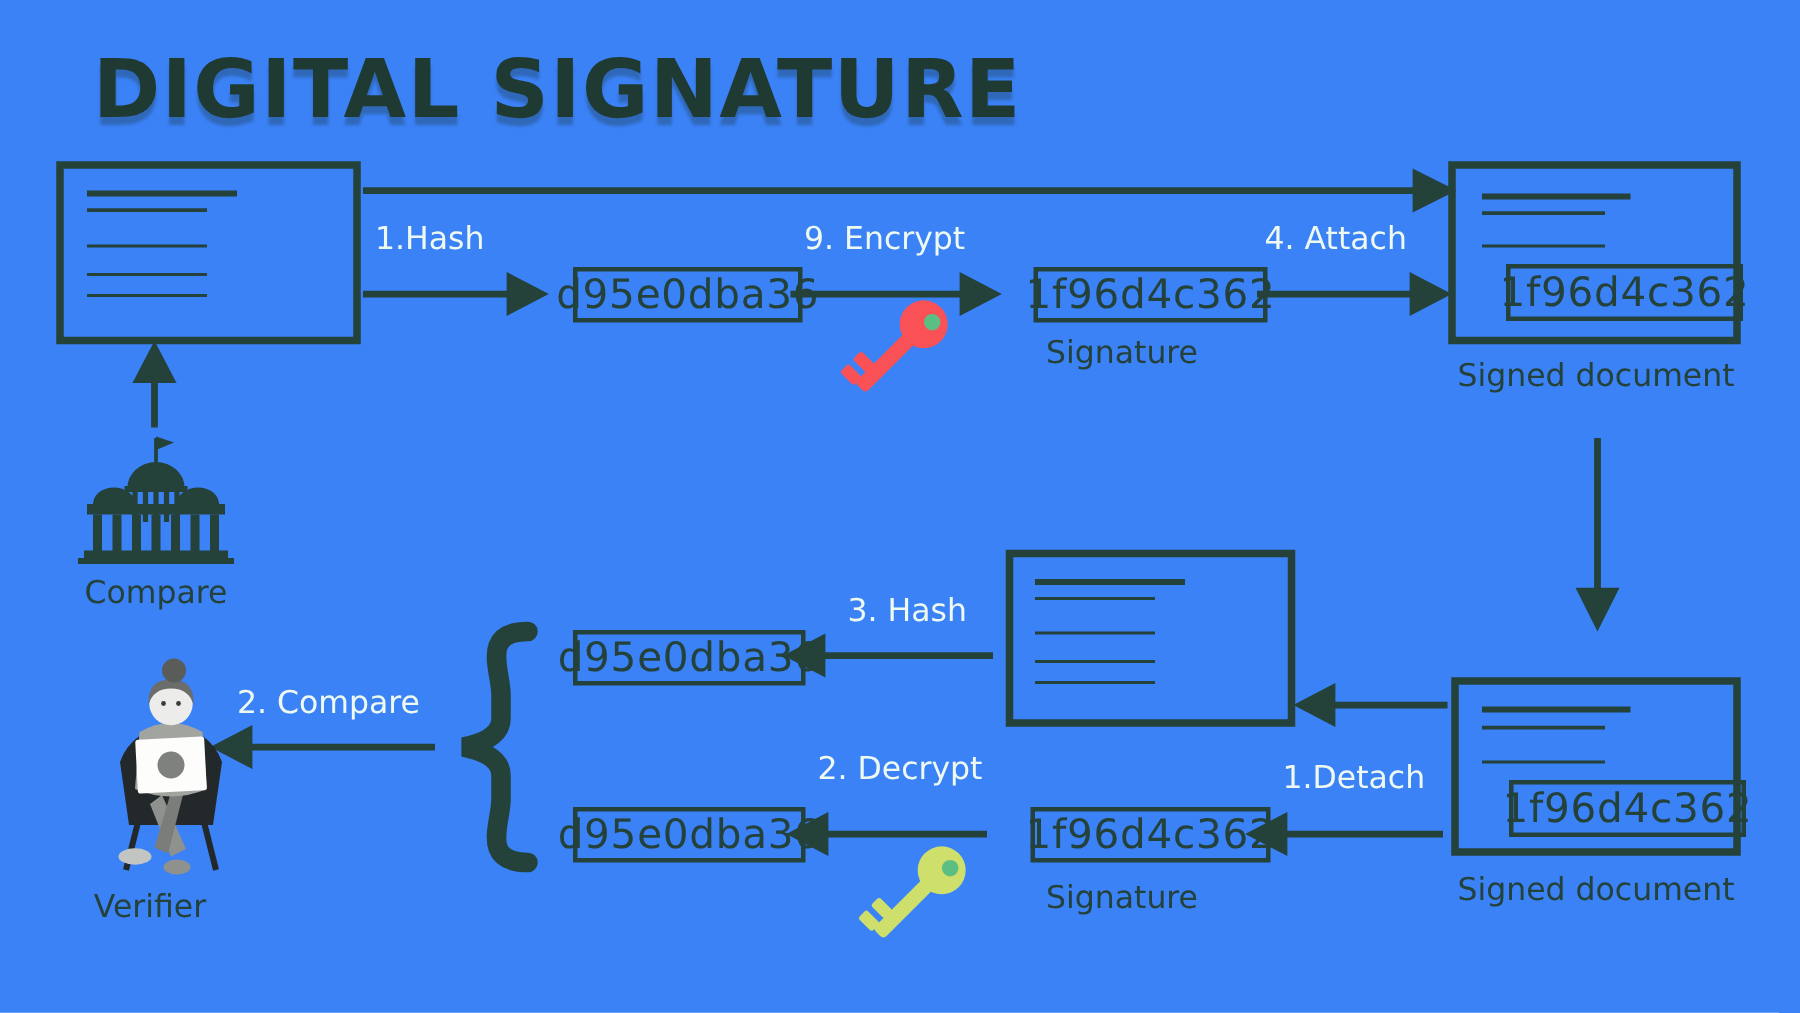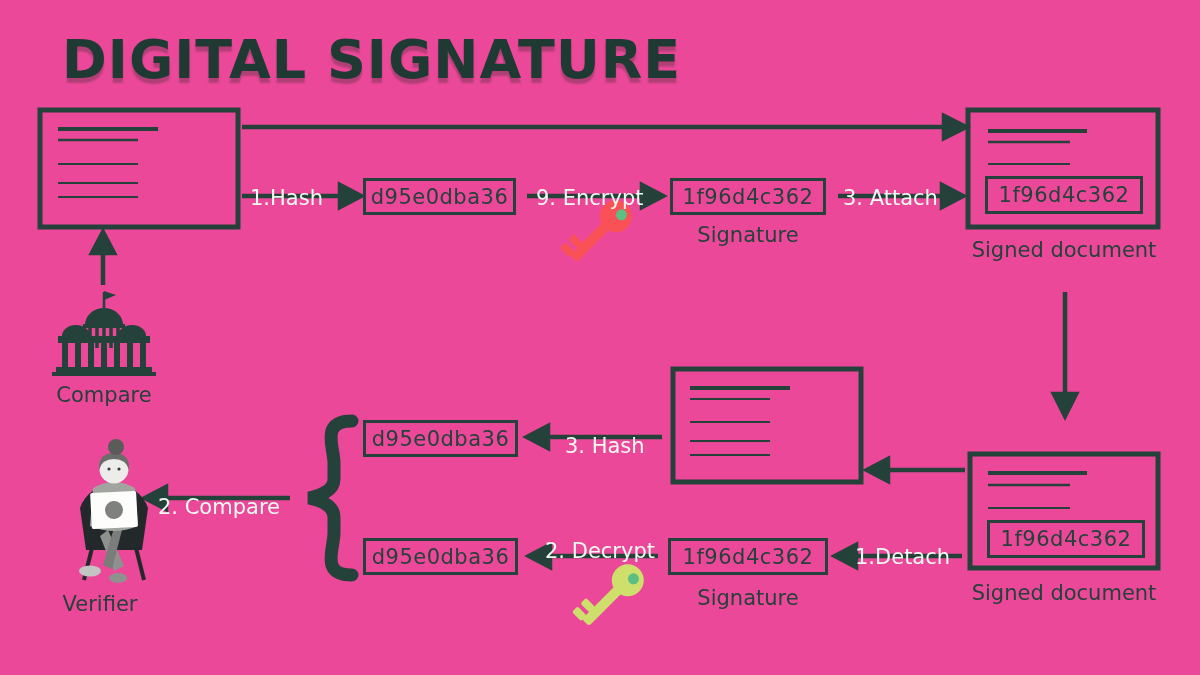--- a/index.html
+++ b/index.html
@@ -1,24 +1,24 @@
 <!DOCTYPE html>
 <html><head>
 <meta charset="utf-8">
 <style>
   html,body{margin:0;padding:0;}
   body{font-family:"DejaVu Sans","Liberation Sans",sans-serif;}
-  #canvas{position:relative;width:1200px;height:675px;background:#ec4899;overflow:hidden;}
+  #canvas{position:relative;width:1200px;height:675px;background:#3b82f6;overflow:hidden;}
   .abs{position:absolute;}
   #title{left:62px;top:28px;font-size:54px;font-weight:900;letter-spacing:1px;
          color:#1f3a32;text-shadow:0 5px 2px rgba(20,40,30,0.28);}
-  .step-label{color:#eefaf0;font-size:21px;font-weight:500;white-space:nowrap;margin-top:39px;}
+  .step-label{color:#eefaf0;font-size:21px;font-weight:500;white-space:nowrap;}
   .ink-label{color:#24413a;font-size:21px;font-weight:500;text-align:center;white-space:nowrap;}
-  .value-box{border:3.5px solid #24413a;color:#24413a;font-size:21px;letter-spacing:0.5px;
-             display:flex;align-items:center;justify-content:center;box-sizing:border-box;}
+  .value-box{border:3.5px solid #24413a;color:#24413a;font-size:27px;letter-spacing:0.5px;
+             display:flex;align-items:center;justify-content:center;box-sizing:border-box;margin-left:19px;}
   svg{display:block;}
 </style>
 </head>
 <body>
 
 <div id="canvas">
 
   <svg class="abs" style="left:0;top:0" width="1200" height="675" viewBox="0 0 1200 675">
     <g stroke="#24413a" fill="none">
 
@@ -164,21 +164,21 @@
       <rect x="-17" y="26" width="13" height="8" rx="2"></rect>
       <circle cx="0" cy="-28" r="16"></circle>
       <circle cx="3" cy="-33" r="5.5" fill="#5cbe82"></circle>
     </g>
   </svg>
 
   <div class="abs" id="title">DIGITAL SIGNATURE</div>
 
   <div class="abs step-label" style="left:250px;top:147px">1.Hash</div>
   <div class="abs step-label" style="left:536px;top:147px">9. Encrypt</div>
-  <div class="abs step-label" style="left:843px;top:147px">3. Attach</div>
+  <div class="abs step-label" style="left:843px;top:147px">4. Attach</div>
 
   <div class="abs value-box" style="left:363px;top:178px;width:153px;height:37px">d95e0dba36</div>
   <div class="abs value-box" style="left:670px;top:178px;width:156px;height:37px">1f96d4c362</div>
   <div class="abs ink-label" style="left:670px;top:223px;width:156px">Signature</div>
 
   <div class="abs value-box" style="left:985px;top:176px;width:158px;height:38px">1f96d4c362</div>
   <div class="abs ink-label" style="left:966px;top:238px;width:196px">Signed document</div>
   <div class="abs ink-label" style="left:54px;top:383px;width:100px">Compare</div>
 
   <div class="abs step-label" style="left:565px;top:395px">3. Hash</div>

